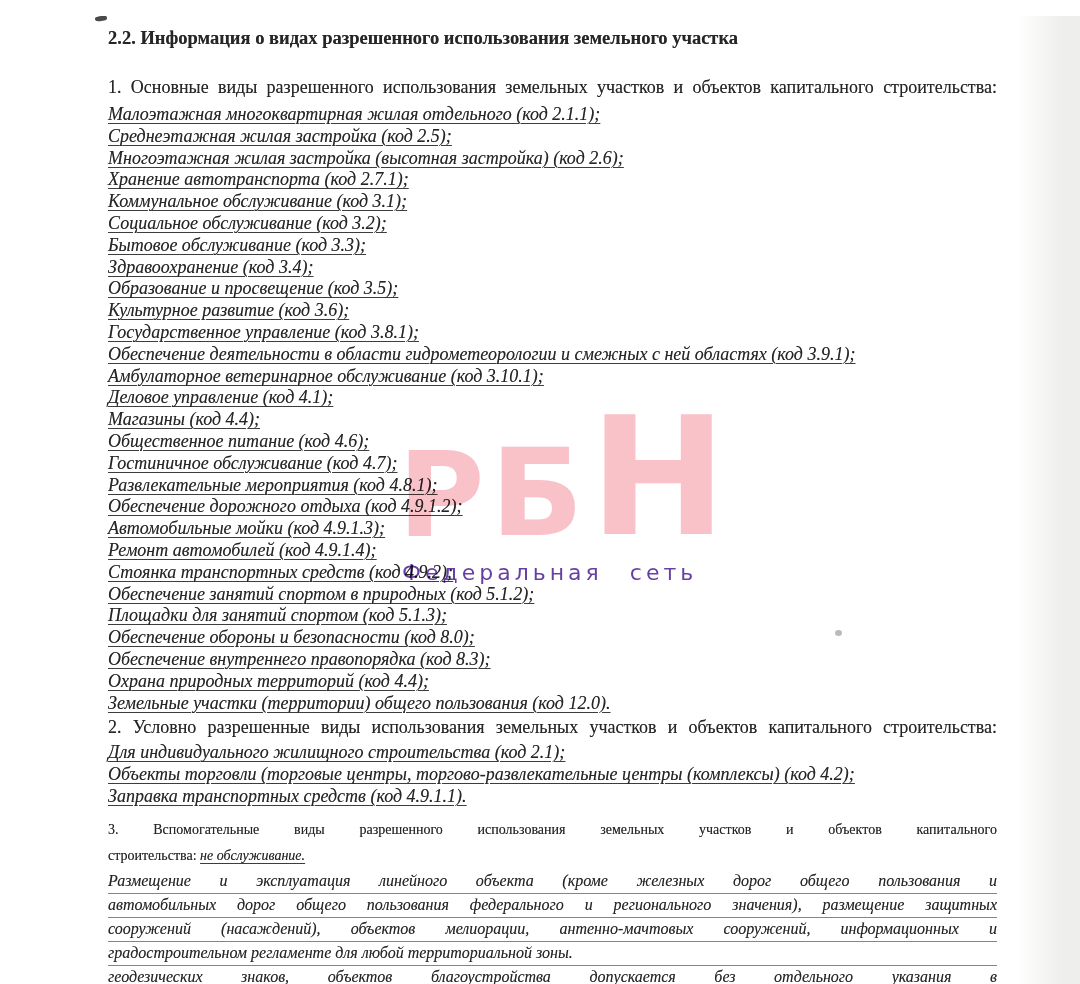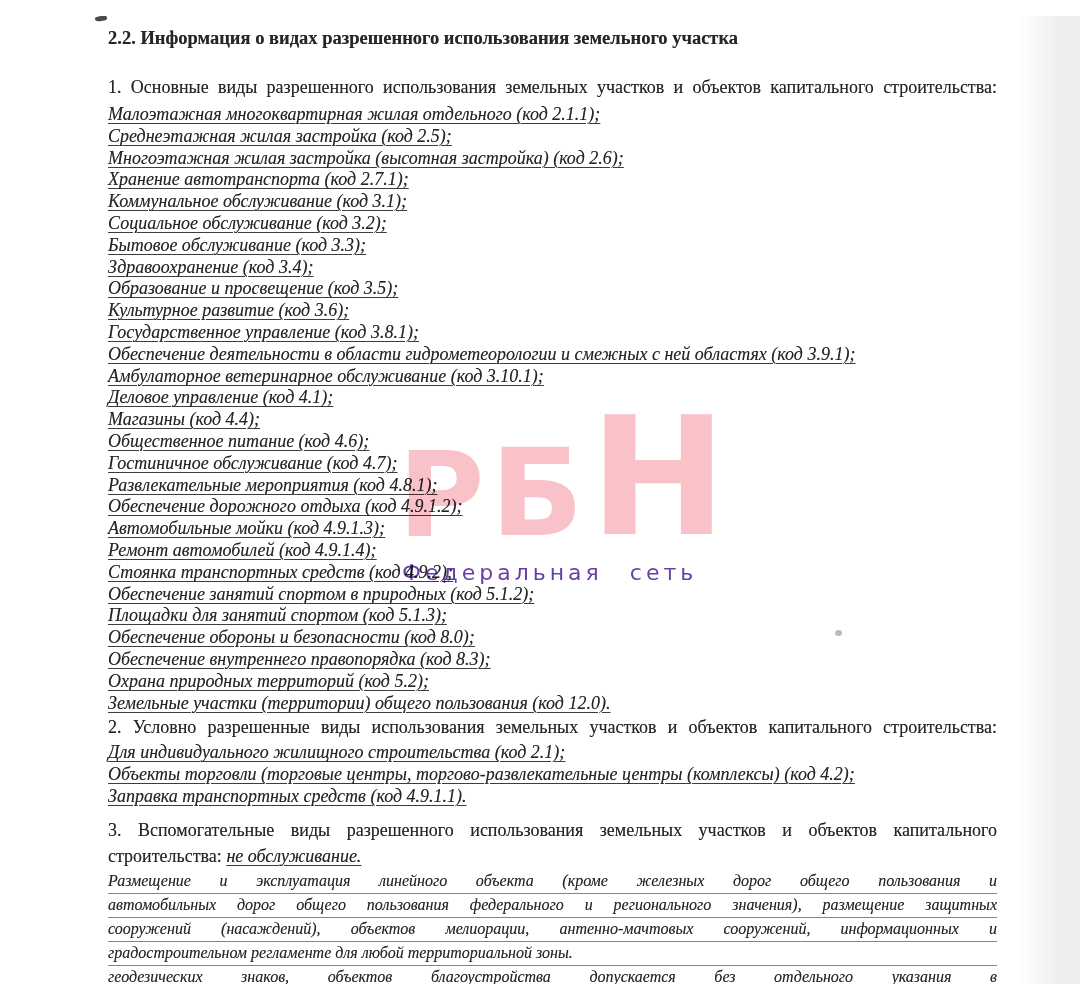--- a/index.html
+++ b/index.html
@@ -49,21 +49,21 @@
     font-style:italic;
     font-size:18px;line-height:21.8px;
     text-decoration:underline;
     text-decoration-thickness:1px;
     text-decoration-color:#3d3d3d;
     text-underline-offset:3px;
     text-shadow:0 0 .3px rgba(0,0,0,.4);
     white-space:nowrap;
   }
   .sec3{ margin-top:9px; }
-  .sec3-line{ font-size:18px; line-height:26px; text-shadow:0 0 .3px rgba(0,0,0,.45); }
+  .sec3-line{ font-size:14px; line-height:26px; text-shadow:0 0 .3px rgba(0,0,0,.45); }
   .iu{
     font-style:italic;
     text-decoration:underline;
     text-decoration-thickness:1px;
     text-decoration-color:#3d3d3d;
     text-underline-offset:3px;
   }
   .closing{ margin-top:1px; }
   .close-line{
     font-style:italic;
@@ -131,21 +131,21 @@
       <div class="list-item">Гостиничное обслуживание (код 4.7);</div>
       <div class="list-item">Развлекательные мероприятия (код 4.8.1);</div>
       <div class="list-item">Обеспечение дорожного отдыха (код 4.9.1.2);</div>
       <div class="list-item">Автомобильные мойки (код 4.9.1.3);</div>
       <div class="list-item">Ремонт автомобилей (код 4.9.1.4);</div>
       <div class="list-item">Стоянка транспортных средств (код 4.9.2);</div>
       <div class="list-item">Обеспечение занятий спортом в природных (код 5.1.2);</div>
       <div class="list-item">Площадки для занятий спортом (код 5.1.3);</div>
       <div class="list-item">Обеспечение обороны и безопасности (код 8.0);</div>
       <div class="list-item">Обеспечение внутреннего правопорядка (код 8.3);</div>
-      <div class="list-item">Охрана природных территорий (код 5.2);</div>
+      <div class="list-item">Охрана природных территорий (код 4.4);</div>
       <div class="list-item">Земельные участки (территории) общего пользования (код 12.0).</div>
     </div>
 
     <p class="para jfull heading2">2. Условно разрешенные виды использования земельных участков и объектов капитального строительства:</p>
 
     <div class="vlist second">
       <div class="list-item">Для индивидуального жилищного строительства (код 2.1);</div>
       <div class="list-item">Объекты торговли (торговые центры, торгово-развлекательные центры (комплексы) (код 4.2);</div>
       <div class="list-item">Заправка транспортных средств (код 4.9.1.1).</div>
     </div>

